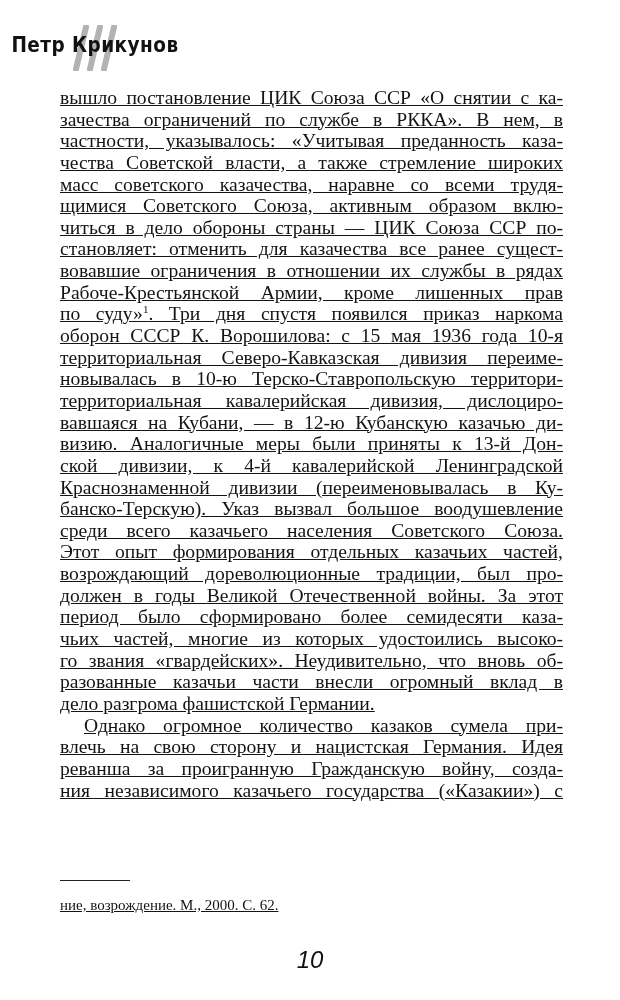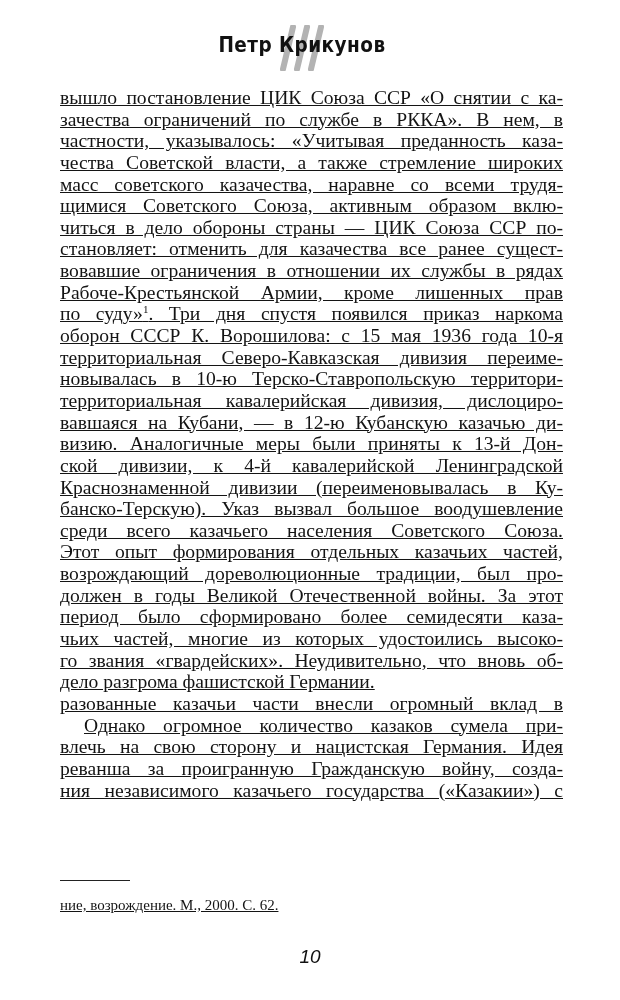--- a/index.html
+++ b/index.html
@@ -1,19 +1,18 @@
 <!DOCTYPE html>
 <html><head>
 <meta charset="utf-8">
 <style>
   html, body { margin: 0; padding: 0; background: #ffffff; }
   body { width: 620px; height: 1000px; position: relative; overflow: hidden; color: #141414; }
   .header {
     position: absolute; left: 0; right: 17px; top: 33px; height: 30px;
-    text-align: center;
   }
   .header-wrap { position: relative; display: inline-block; }
   .header-title {
     position: relative; z-index: 2;
     font-family: "DejaVu Sans", sans-serif; font-weight: bold;
     font-size: 21px; letter-spacing: 0.5px; color: #111;
     transform: scaleX(0.88); display: inline-block;
   }
   .header-slashes {
     position: absolute; z-index: 1; left: 72px; top: -8px; width: 50px; height: 46px;
@@ -31,21 +30,21 @@
   }
   .footnote {
     position: absolute; left: 60px; top: 896px; width: 503px;
     font-family: "Liberation Serif", serif; font-size: 15px; line-height: 19px;
   }
   .footnote .line { height: 19px; }
   .footnote .line.indent { padding-left: 24px; }
   .footnote sup { font-size: 9px; vertical-align: 5px; line-height: 0; }
   .page-number {
     position: absolute; left: 0; right: 0; top: 946px; text-align: center;
-    font-family: "Liberation Sans", sans-serif; font-style: italic; font-size: 19px; color: #111;
+    font-family: "Liberation Sans", sans-serif; font-style: italic; font-size: 24px; color: #111;
   }
 </style>
 </head>
 <body>
 
 <div class="header">
   <div class="header-wrap">
     <svg class="header-slashes" viewBox="0 0 50 46">
       <g stroke="#9a9a9a" stroke-width="6" stroke-linecap="round" opacity="0.75">
         <line x1="14" y1="2" x2="4" y2="44"></line>
@@ -78,22 +77,22 @@
   <div class="line">ской дивизии, к 4-й кавалерийской Ленинградской</div>
   <div class="line">Краснознаменной дивизии (переименовывалась в Ку-</div>
   <div class="line">банско-Терскую). Указ вызвал большое воодушевление</div>
   <div class="line">среди всего казачьего населения Советского Союза.</div>
   <div class="line">Этот опыт формирования отдельных казачьих частей,</div>
   <div class="line">возрождающий дореволюционные традиции, был про-</div>
   <div class="line">должен в годы Великой Отечественной войны. За этот</div>
   <div class="line">период было сформировано более семидесяти каза-</div>
   <div class="line">чьих частей, многие из которых удостоились высоко-</div>
   <div class="line">го звания «гвардейских». Неудивительно, что вновь об-</div>
+  <div class="line">разованные казачьи части внесли огромный вклад в</div>
   <div class="line last">дело разгрома фашистской Германии.</div>
-  <div class="line">разованные казачьи части внесли огромный вклад в</div>
   <div class="line indent">Однако огромное количество казаков сумела при-</div>
   <div class="line">влечь на свою сторону и нацистская Германия. Идея</div>
   <div class="line">реванша за проигранную Гражданскую войну, созда-</div>
   <div class="line">ния независимого казачьего государства («Казакии») с</div>
 </div>
 
 <div class="footnote-rule"></div>
 
 <div class="footnote">
   <div class="line last">ние, возрождение. М., 2000. С. 62.</div>

